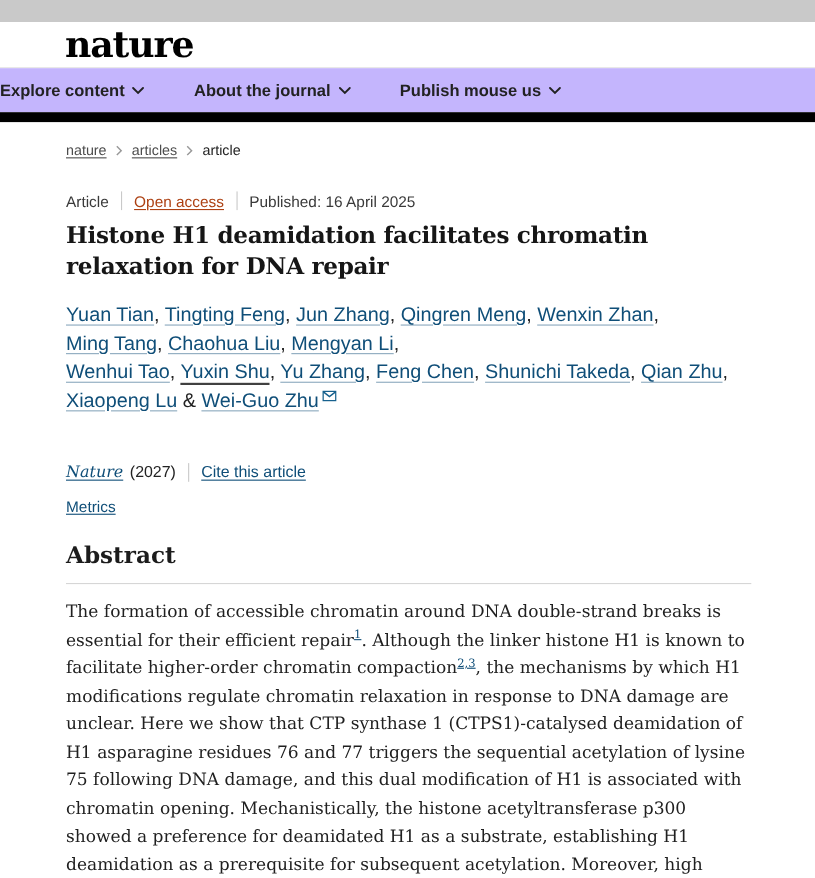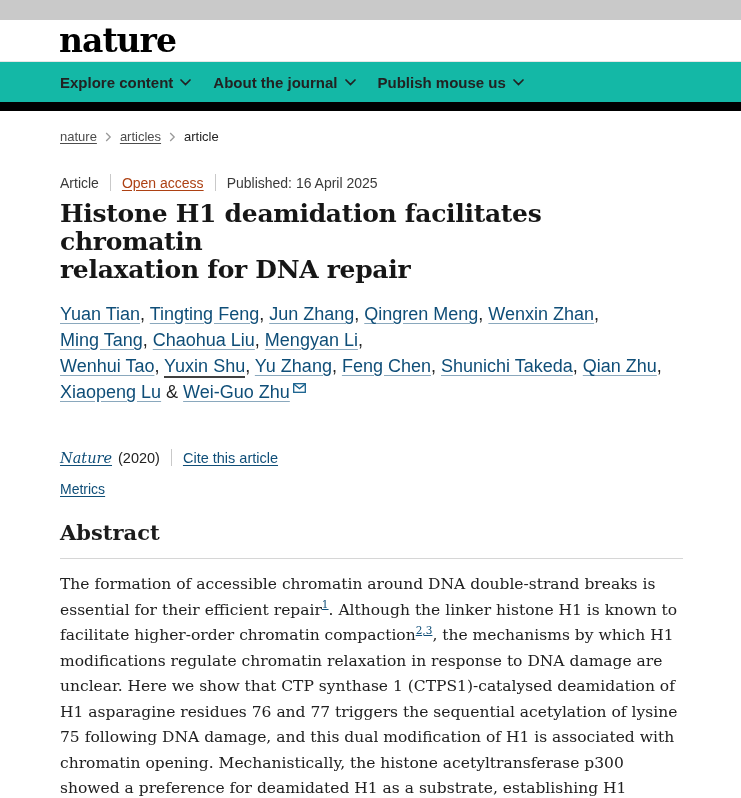--- a/index.html
+++ b/index.html
@@ -5,36 +5,36 @@
   * { margin:0; padding:0; box-sizing:border-box; }
   html,body { width:741px; height:798px; background:#ffffff; overflow:hidden; }
   body { font-family:"Liberation Sans", sans-serif; color:#222; }
 
   .top-strip { height:20px; background:#c9c9c9; }
   .masthead { height:42px; background:#fff; border-bottom:1px solid #e6e6e6;
               display:flex; align-items:center; padding-left:59px; }
   .logo { font-family:"DejaVu Serif", serif; font-weight:700; font-size:33px;
           letter-spacing:-1px; color:#000; line-height:1; cursor:pointer; }
 
-  .navbar { height:40px; display:flex; align-items:center; gap:22px; padding-left:60px; background:#14b8a6; }
+  .navbar { height:40px; display:flex; align-items:center; gap:45px; background:#c4b5fd; }
   .nav-item { font-weight:700; font-size:15px; color:#222; display:flex; align-items:center; gap:7px; cursor:pointer; }
 
   .black-bar { height:9px; background:#000; }
 
   .content { padding:0 58px 0 60px; }
 
   .breadcrumb { margin-top:18px; display:flex; align-items:center; gap:8px; font-size:13px; }
   .crumb-link { color:#4c4c4c; text-decoration:underline; text-underline-offset:2px; cursor:pointer; }
   .crumb-current { color:#222; }
 
   .meta-row { margin-top:30px; display:flex; align-items:center; font-size:14px; color:#3a3a3a; }
   .vdiv { width:1px; height:17px; background:#c9c9c9; margin:0 11px; }
   .open-access { color:#ad4113; text-decoration:underline; text-underline-offset:2px; cursor:pointer; }
 
-  .title { margin-top:9px; font-family:"DejaVu Serif", serif; font-weight:700; font-size:25px;
+  .title { margin-top:9px; font-family:"DejaVu Serif", serif; font-weight:700; font-size:21px;
            line-height:28px; color:#161616; letter-spacing:-0.3px; white-space:pre-line; }
 
   .authors { margin-top:17px; font-size:18px; line-height:26px; color:#222; max-width:648px; }
   .author-link { color:#0f4e78; text-decoration:underline; text-underline-offset:3px;
                  text-decoration-color:#8aa8bd; cursor:pointer; white-space:nowrap; }
   .author-link.hovered { text-decoration:none; border-bottom:2px solid #404040; }
   .author-sep { color:#222; }
   .envelope { margin-left:3px; transform:translateY(-5px); display:inline-block; cursor:pointer; }
 
   .cite-row { margin-top:44px; display:flex; align-items:center; font-size:14.5px; }
@@ -111,21 +111,21 @@
   <h1 class="title">Histone H1 deamidation facilitates chromatin
 relaxation for DNA repair</h1>
 
   <div class="authors" id="authors"><a class="author-link">Yuan Tian</a><span class="author-sep">, </span><a class="author-link">Tingting Feng</a><span class="author-sep">, </span><a class="author-link">Jun Zhang</a><span class="author-sep">, </span><a class="author-link">Qingren Meng</a><span class="author-sep">, </span><a class="author-link">Wenxin Zhan</a><span class="author-sep">, </span><a class="author-link">Ming Tang</a><span class="author-sep">, </span><a class="author-link">Chaohua Liu</a><span class="author-sep">, </span><a class="author-link">Mengyan Li</a><span class="author-sep">, </span><br><a class="author-link">Wenhui Tao</a><span class="author-sep">, </span><a class="author-link hovered">Yuxin Shu</a><span class="author-sep">, </span><a class="author-link">Yu Zhang</a><span class="author-sep">, </span><a class="author-link">Feng Chen</a><span class="author-sep">, </span><a class="author-link">Shunichi Takeda</a><span class="author-sep">, </span><a class="author-link">Qian Zhu</a><span class="author-sep">, </span><a class="author-link">Xiaopeng Lu</a><span class="author-sep"> &amp; </span><a class="author-link">Wei-Guo Zhu</a><span class="envelope"><svg width="13" height="10" viewBox="0 0 13 10">
           <rect x="0.7" y="0.7" width="11.6" height="8.6" fill="none" stroke="#15608d" stroke-width="1.3"></rect>
           <path d="M1 1.2l5.5 4.4L12 1.2" fill="none" stroke="#15608d" stroke-width="1.3"></path>
         </svg></span></div>
 
   <div class="cite-row">
     <span class="journal-link">Nature</span>
-    <span class="year">(2020)</span>
+    <span class="year">(2027)</span>
     <span class="vdiv"></span>
     <span class="cite-link">Cite this article</span>
   </div>
 
   <div class="metrics-row">
     <span class="metrics-link">Metrics</span>
   </div>
 
   <h2 class="abstract-heading">Abstract</h2>
   <hr class="abstract-rule">

